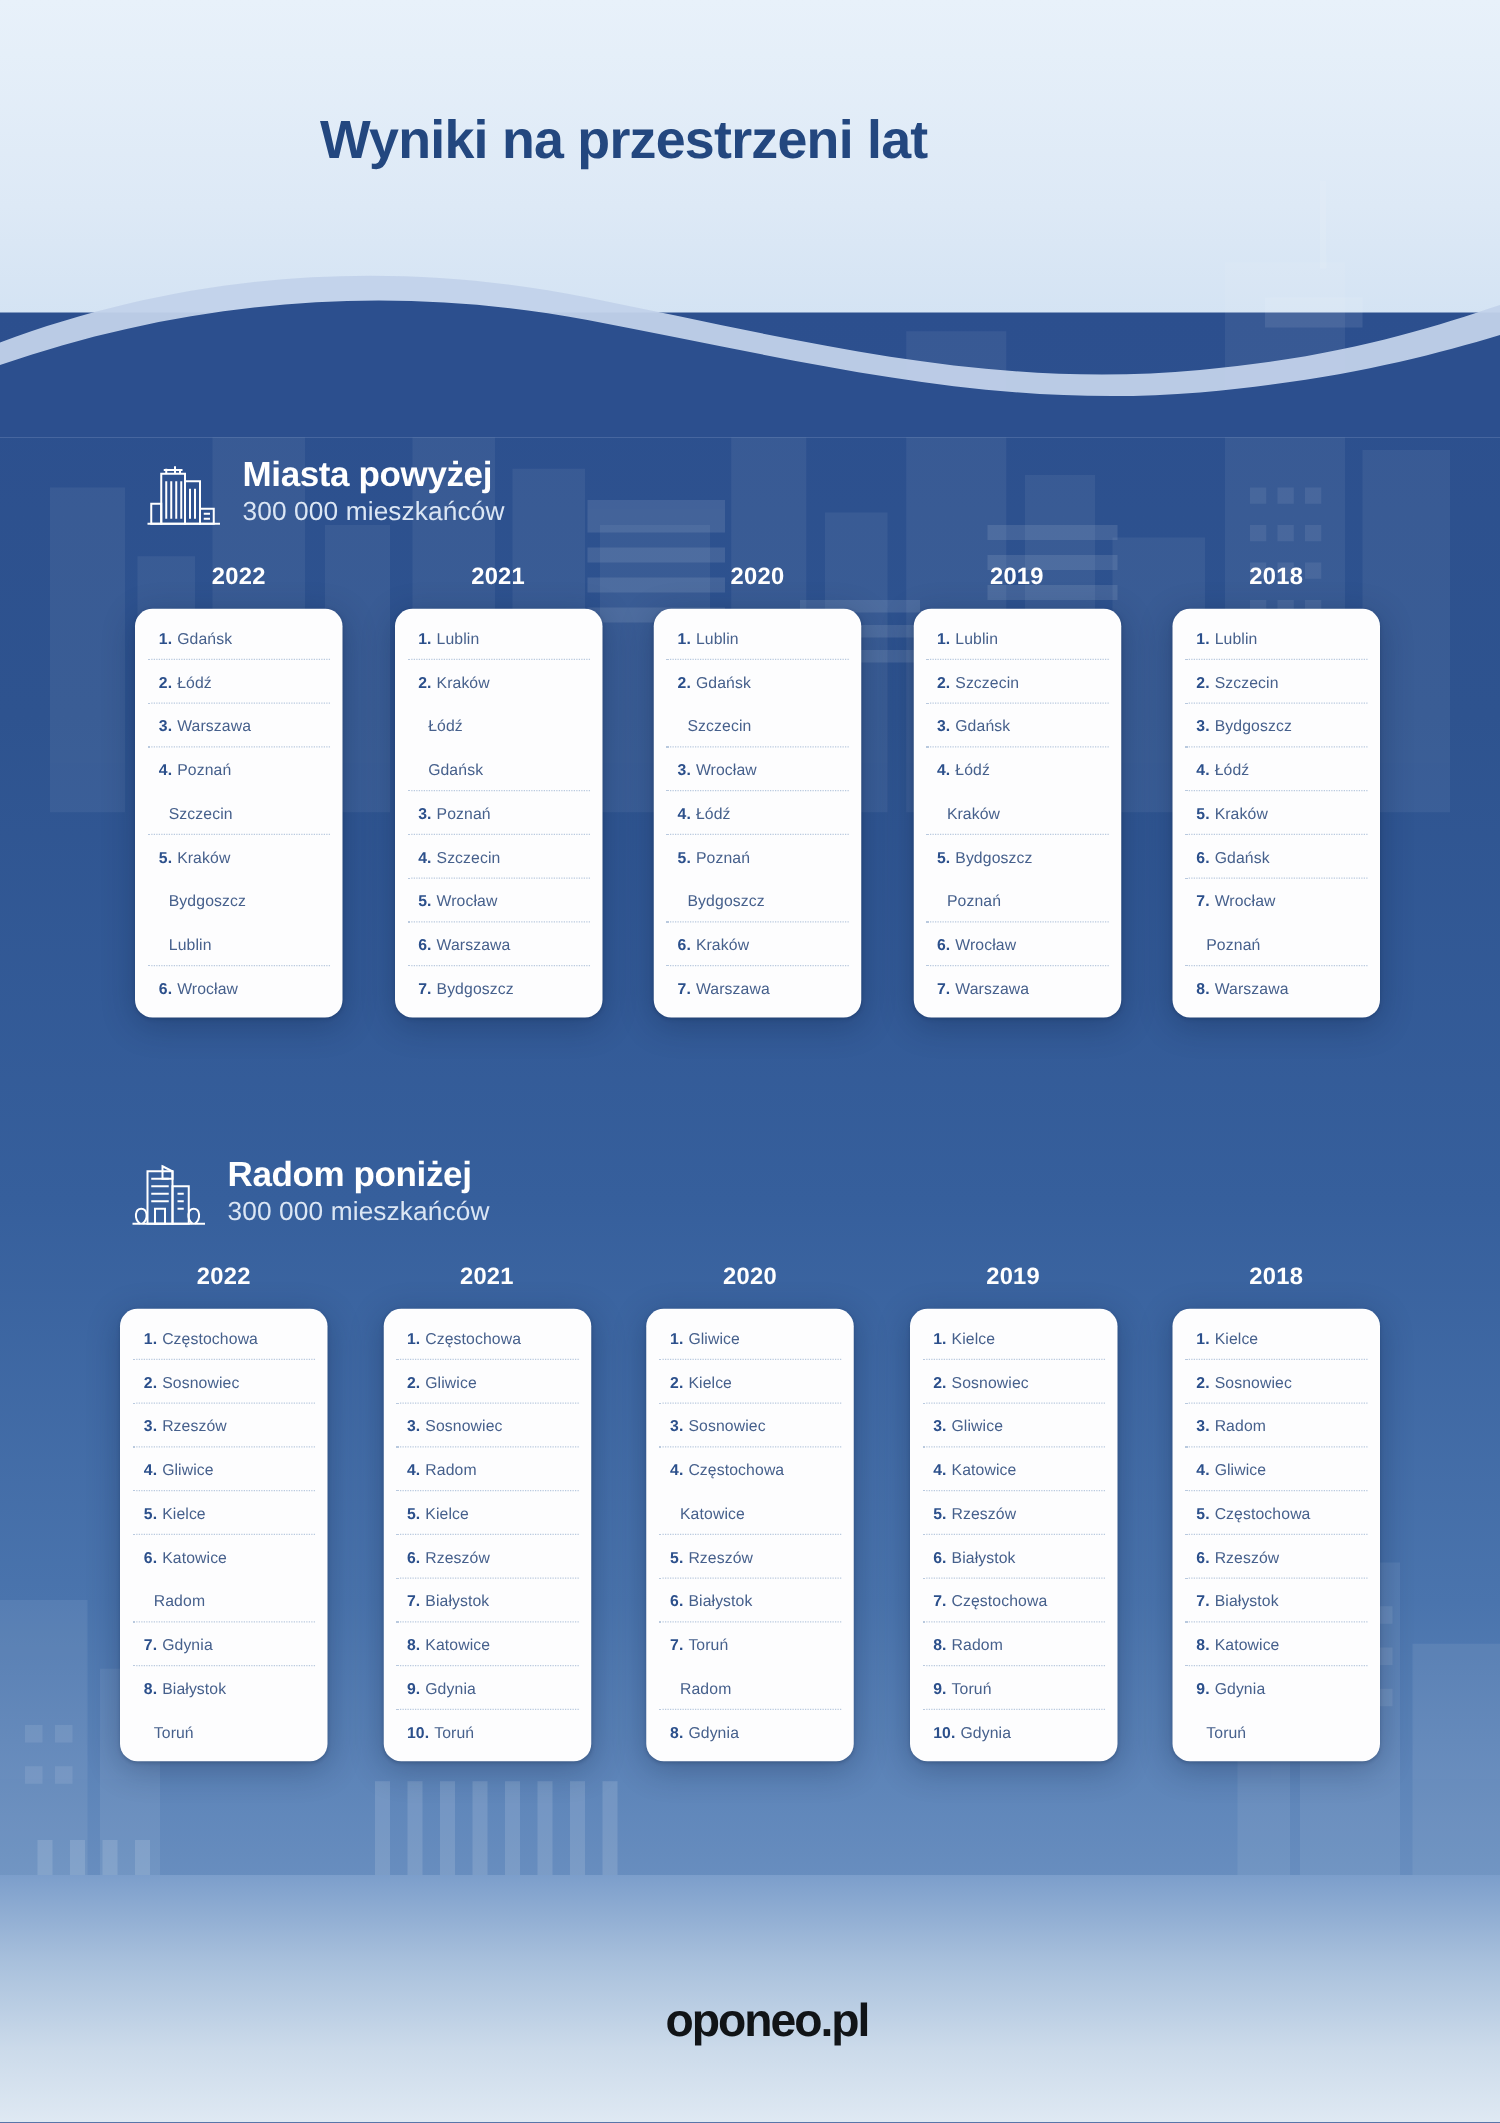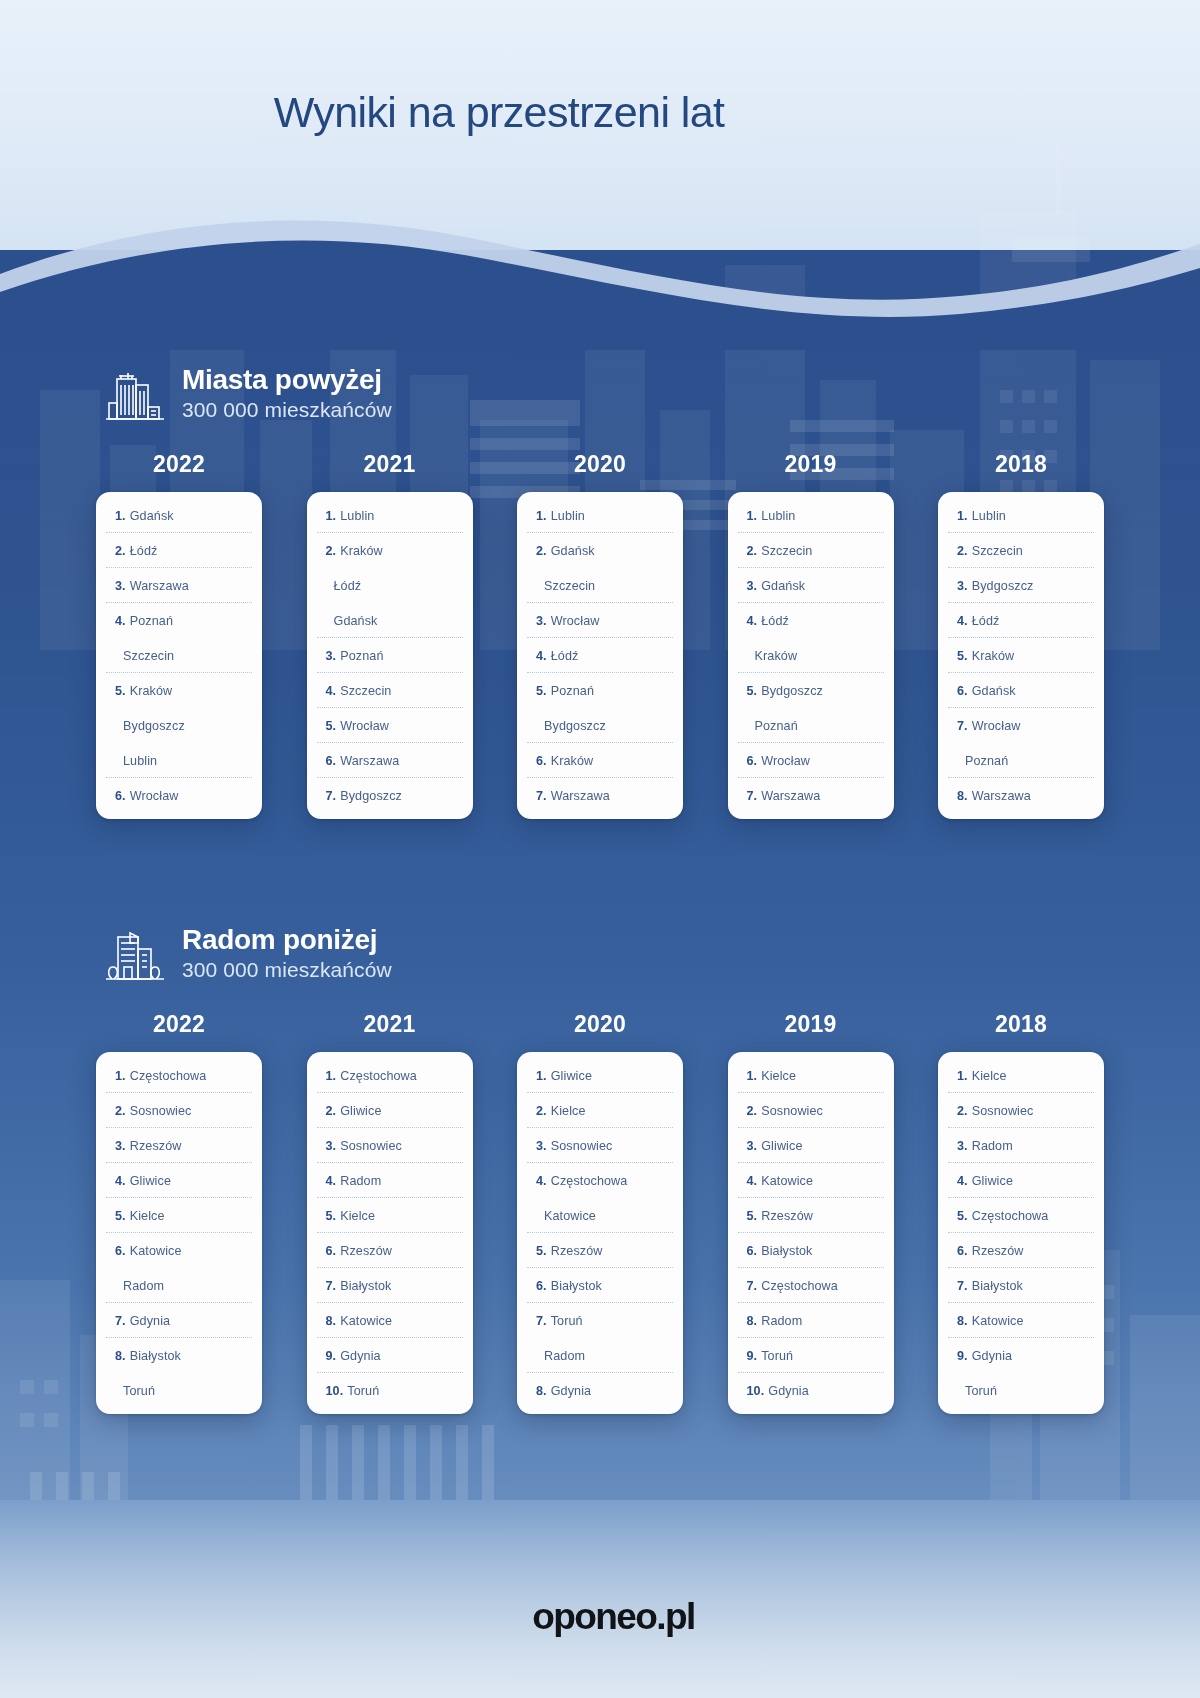--- a/index.html
+++ b/index.html
@@ -34,27 +34,27 @@
   
   .skyline { position:absolute; left:0; width:1200px; pointer-events:none; }
   .sky-top { top:90px; height:560px; }
   .sky-bottom { top:1080px; height:470px; }
   .skyline svg { display:block; width:100%; height:100%; }
 
   
   .page-title {
     position:absolute; left:0; top:88px; width:998px;
     text-align:center;
-    font-size:43px; font-weight:normal; letter-spacing:-0.6px;
+    font-size:43px; font-weight:bold; letter-spacing:-0.6px;
     color:#23477f;
   }
 
   
   .section { position:absolute; left:0; width:1200px; }
-  .section-upper { top:355px; }
+  .section-upper { top:355px;padding-left:12px; }
   .section-lower { top:915px; }
 
   .sec-head {
     display:flex; align-items:center; gap:16px;
     margin-left:104px; height:78px;
   }
   .sec-icon { width:62px; height:62px; flex:0 0 62px; }
   .sec-icon svg { display:block; width:62px; height:62px; }
   .sec-text { display:flex; flex-direction:column; justify-content:center; }
   .sec-title {
@@ -66,21 +66,21 @@
     letter-spacing:0.1px; line-height:1.18; margin-top:4px;
   }
 
   
   .years {
     display:flex; margin-top:18px; padding:0 96px;
     justify-content:space-between;
   }
   .year-label {
     width:166px; text-align:center;
-    font-size:23px; font-weight:bold; color:#ffffff;
+    font-size:19px; font-weight:bold; color:#ffffff;
     letter-spacing:0.2px;
   }
 
   
   .cards {
     display:flex; margin-top:14px; padding:0 96px;
     justify-content:space-between; align-items:flex-start;
   }
   .card {
     width:166px;

